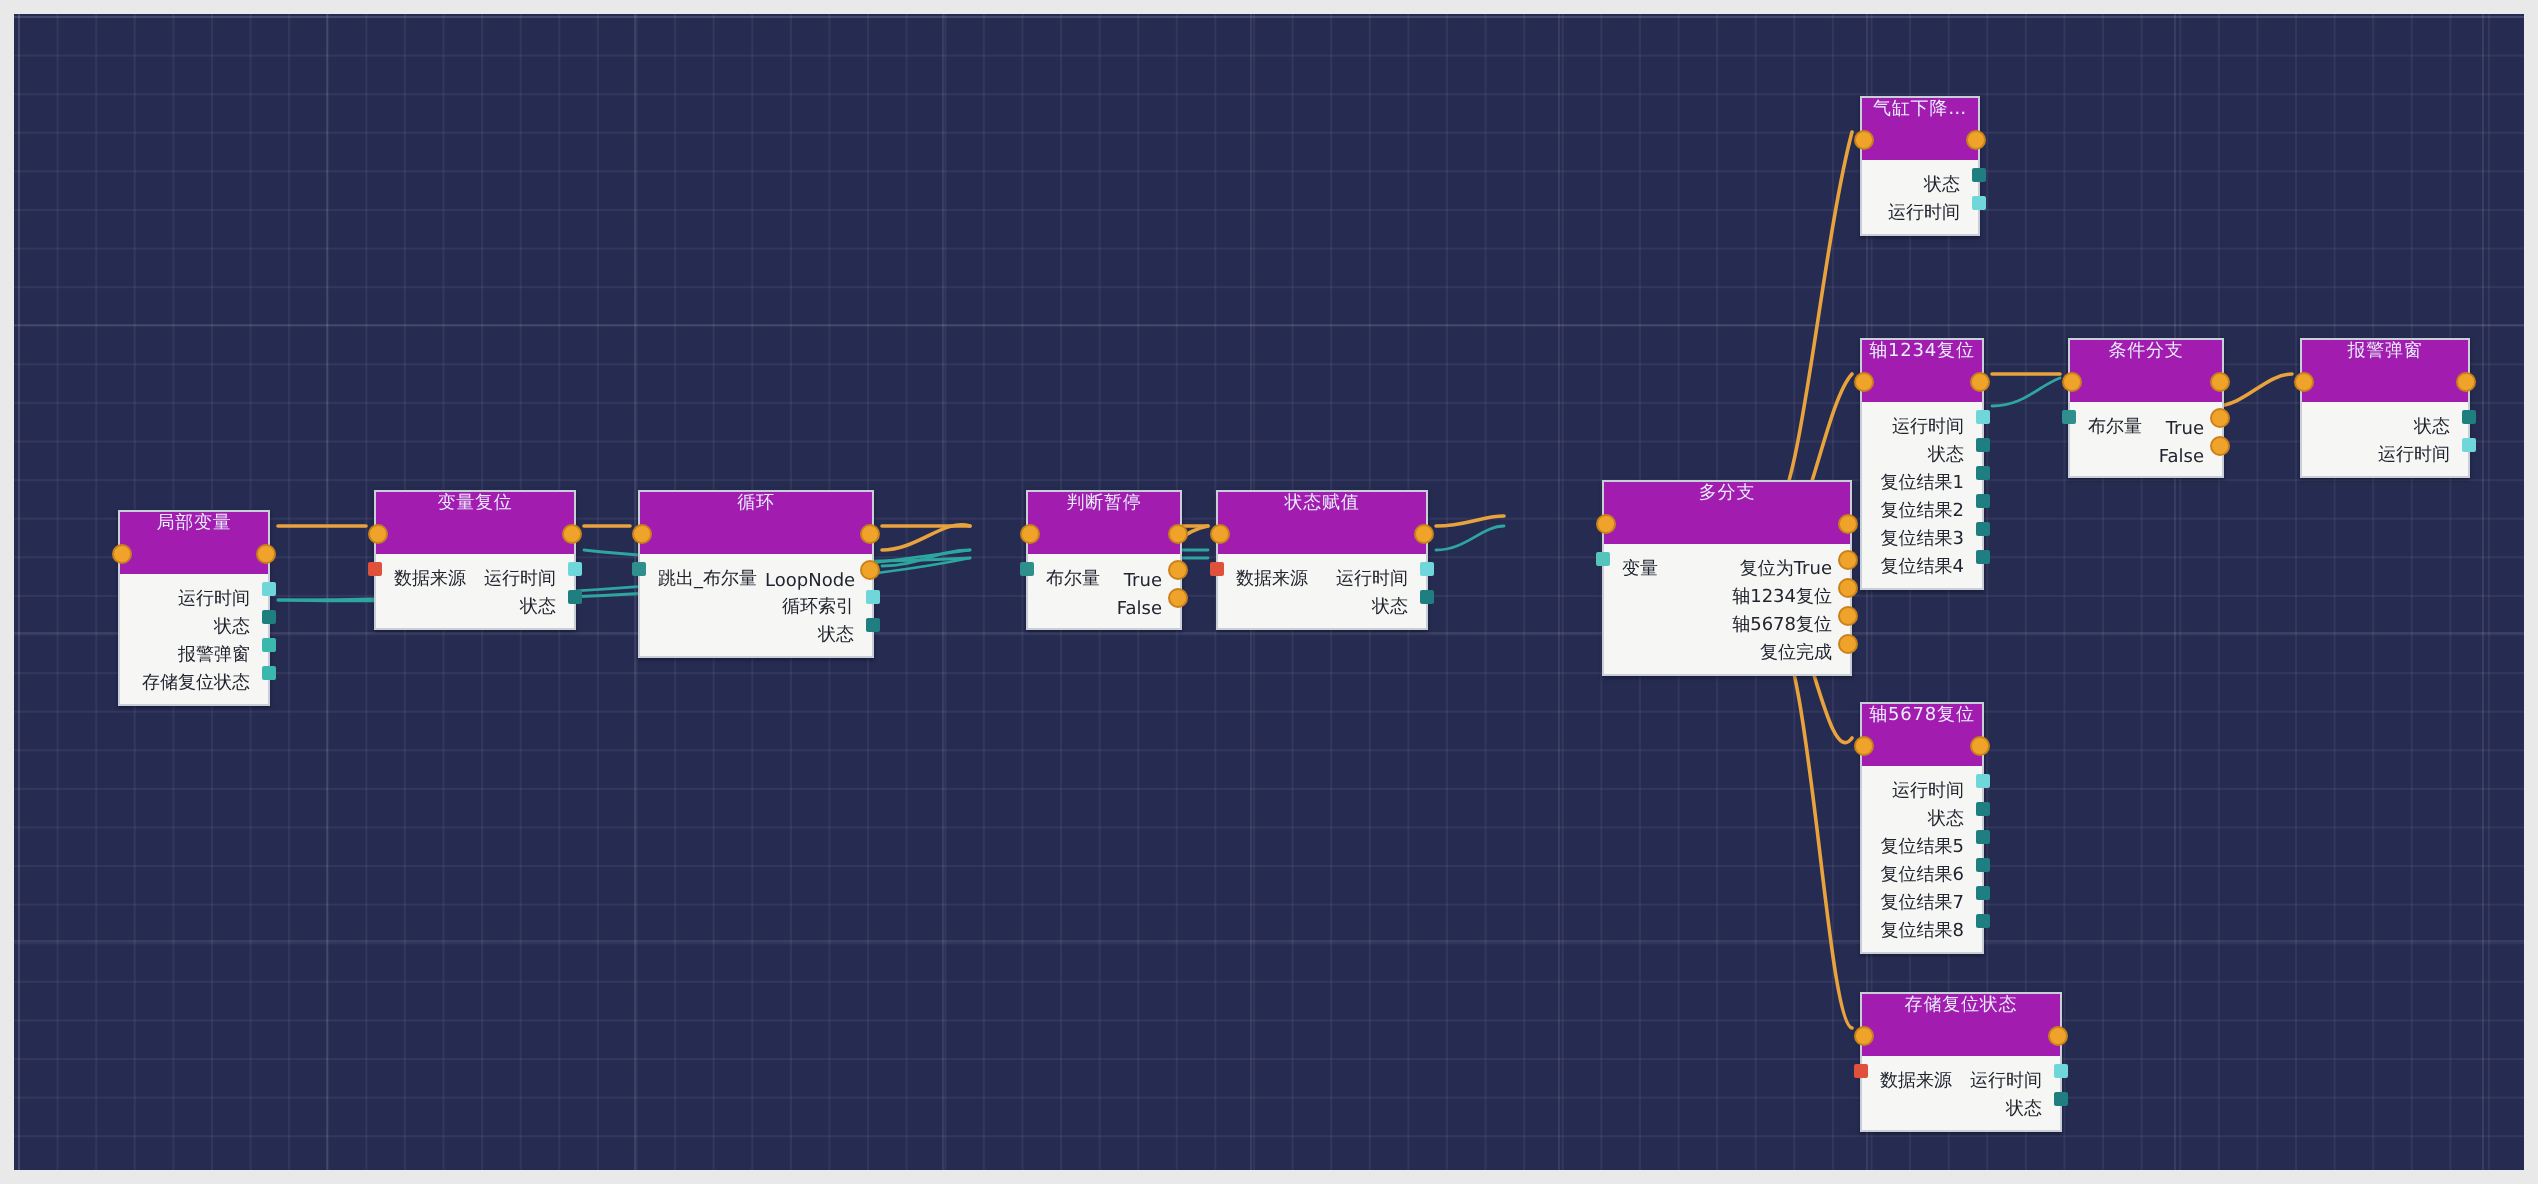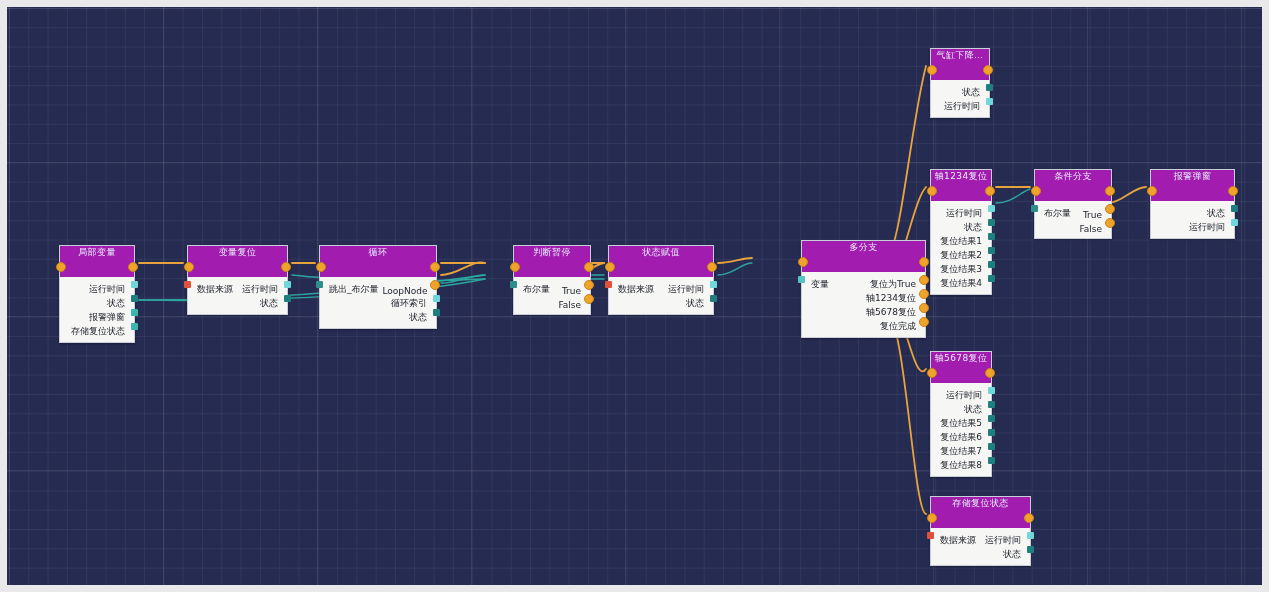--- a/index.html
+++ b/index.html
@@ -59,21 +59,21 @@
         <path d="M564,270 C578,270 584,258 597,256" fill="none" stroke="#e8a33d" stroke-width="1.8" stroke-linecap="round"></path>
         <path d="M711,256 C726,256 734,251 745,251" fill="none" stroke="#e8a33d" stroke-width="1.8" stroke-linecap="round"></path>
         <path d="M878,251 C893,251 903,120 919,59" fill="none" stroke="#e8a33d" stroke-width="1.8" stroke-linecap="round"></path>
         <path d="M878,272 C895,272 905,195 919,180" fill="none" stroke="#e8a33d" stroke-width="1.8" stroke-linecap="round"></path>
         <path d="M878,288 C896,288 906,380 919,362" fill="none" stroke="#e8a33d" stroke-width="1.8" stroke-linecap="round"></path>
         <path d="M878,303 C898,303 906,505 919,507" fill="none" stroke="#e8a33d" stroke-width="1.8" stroke-linecap="round"></path>
         <path d="M989,180 C1005,180 1010,180 1023,180" fill="none" stroke="#e8a33d" stroke-width="1.8" stroke-linecap="round"></path>
         <path d="M1101,196 C1115,196 1126,180 1139,180" fill="none" stroke="#e8a33d" stroke-width="1.8" stroke-linecap="round"></path>
       </svg>
     <div id="nodes">
-        <div class="node" style="left: 52px; top: 238px; width: 76px;">
+        <div class="node" style="left: 52px; top: 248px; width: 76px;">
           <div class="hdr">局部变量</div>
           <div class="body">
             <span class="p sq out" style="top: 4px; background: rgb(111, 214, 218);"></span>
             <div class="row">
               <span class="spacer"></span>
               <span class="lbl-out">运行时间</span>
             </div>
             <span class="p sq out" style="top: 18px; background: rgb(31, 127, 128);"></span>
             <div class="row">
               <span class="spacer"></span>

